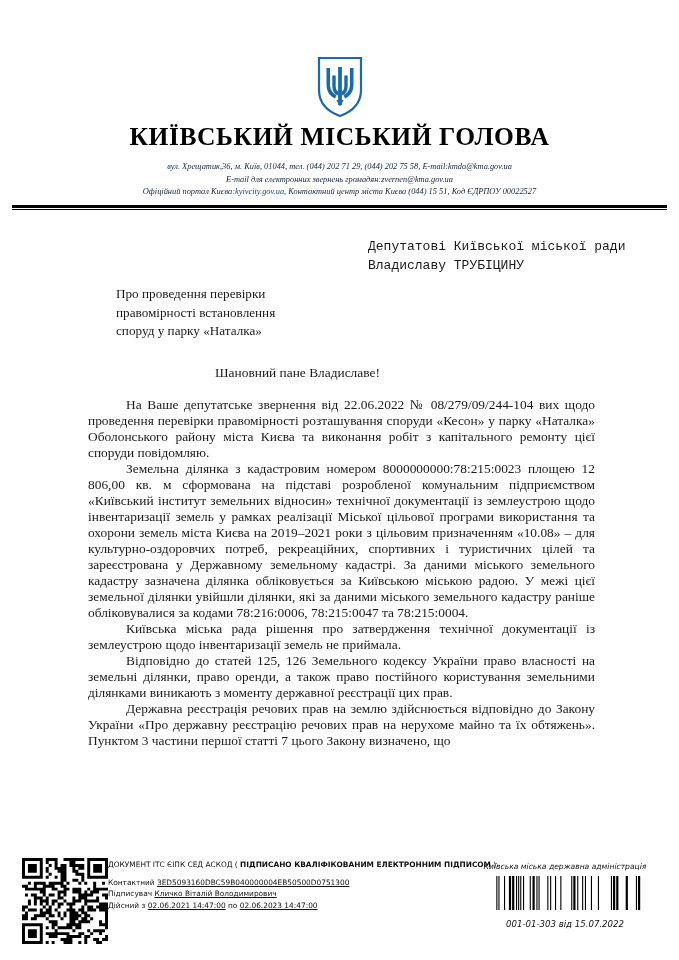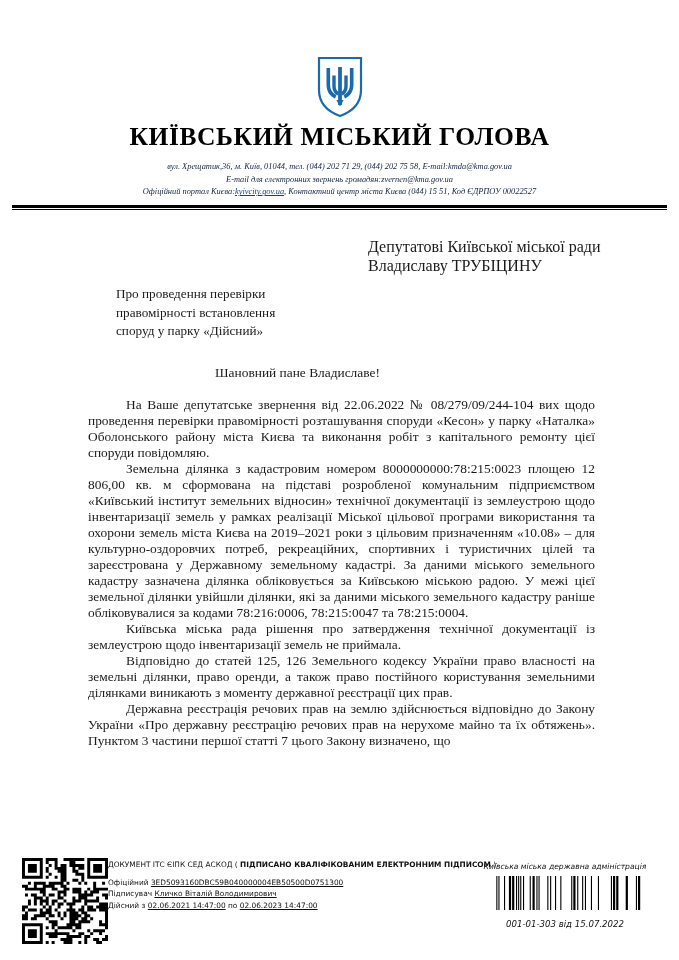--- a/index.html
+++ b/index.html
@@ -52,43 +52,43 @@
   .contacts {
     font-family: "Liberation Serif", serif;
     font-style: italic;
     font-size: 8.4px;
     line-height: 12.6px;
     color: #12233f;
   }
   .contacts a,
   .contacts .link {
     color: #1a3f86;
-    text-decoration: underline;
     margin-top: 27px;
   }
   .rule-wrap {
     margin-top: 6px;
     padding: 0 12px;
   }
   .rule-thick {
     height: 3px;
     background: #000;
   }
   .rule-thin {
     height: 1px;
     background: #000;
     margin-top: 1.5px;
   }
 
   
   .addressee {
     margin-top: 28px;
     padding-left: 368px;
-    font-size: 16px;
+    font-size: 13px;
     line-height: 18.5px;
+    font-family: Liberation Mono, monospace;
   }
   .subject {
     margin-top: 10px;
     padding-left: 116px;
     font-size: 13.2px;
     line-height: 18.5px;
     max-width: 290px;
   }
   .salutation {
     margin-top: 24px;
@@ -203,21 +203,21 @@
   </div>
 
   <div class="addressee">
     <div>Депутатові Київської міської ради</div>
     <div>Владиславу ТРУБІЦИНУ</div>
   </div>
 
   <div class="subject">
     <div>Про проведення перевірки</div>
     <div>правомірності встановлення</div>
-    <div>споруд у парку «Дійсний»</div>
+    <div>споруд у парку «Наталка»</div>
   </div>
 
   <div class="salutation">Шановний пане Владиславе!</div>
 
   <div class="body-text">
     <p>На Ваше депутатське звернення від 22.06.2022 № 08/279/09/244-104 вих щодо проведення перевірки правомірності розташування споруди «Кесон» у парку «Наталка» Оболонського району міста Києва та виконання робіт з капітального ремонту цієї споруди повідомляю.</p>
     <p>Земельна ділянка з кадастровим номером 8000000000:78:215:0023 площею 12 806,00 кв. м сформована на підставі розробленої комунальним підприємством «Київський інститут земельних відносин» технічної документації із землеустрою щодо інвентаризації земель у рамках реалізації Міської цільової програми використання та охорони земель міста Києва на 2019–2021 роки з цільовим призначенням «10.08» – для культурно-оздоровчих потреб, рекреаційних, спортивних і туристичних цілей та зареєстрована у Державному земельному кадастрі. За даними міського земельного кадастру зазначена ділянка обліковується за Київською міською радою. У межі цієї земельної ділянки увійшли ділянки, які за даними міського земельного кадастру раніше обліковувалися за кодами 78:216:0006, 78:215:0047 та 78:215:0004.</p>
     <p>Київська міська рада рішення про затвердження технічної документації із землеустрою щодо інвентаризації земель не приймала.</p>
     <p>Відповідно до статей 125, 126 Земельного кодексу України право власності на земельні ділянки, право оренди, а також право постійного користування земельними ділянками виникають з моменту державної реєстрації цих прав.</p>
     <p>Державна реєстрація речових прав на землю здійснюється відповідно до Закону України «Про державну реєстрацію речових прав на нерухоме майно та їх обтяжень». Пунктом 3 частини першої статті 7 цього Закону визначено, що</p>
@@ -228,21 +228,21 @@
     <div class="sig-block">
       <svg class="qr" viewBox="0 0 29 29" aria-hidden="true">
         <rect width="29" height="29" fill="#fff"></rect>
         <g fill="#000" id="qrcells">
             <path d="M0 0h1v1h-1zM1 0h1v1h-1zM2 0h1v1h-1zM3 0h1v1h-1zM4 0h1v1h-1zM5 0h1v1h-1zM6 0h1v1h-1zM8 0h1v1h-1zM9 0h1v1h-1zM10 0h1v1h-1zM11 0h1v1h-1zM14 0h1v1h-1zM15 0h1v1h-1zM16 0h1v1h-1zM17 0h1v1h-1zM18 0h1v1h-1zM19 0h1v1h-1zM20 0h1v1h-1zM22 0h1v1h-1zM23 0h1v1h-1zM24 0h1v1h-1zM25 0h1v1h-1zM26 0h1v1h-1zM27 0h1v1h-1zM28 0h1v1h-1zM0 1h1v1h-1zM6 1h1v1h-1zM8 1h1v1h-1zM11 1h1v1h-1zM16 1h1v1h-1zM17 1h1v1h-1zM22 1h1v1h-1zM28 1h1v1h-1zM0 2h1v1h-1zM2 2h1v1h-1zM3 2h1v1h-1zM4 2h1v1h-1zM6 2h1v1h-1zM9 2h1v1h-1zM11 2h1v1h-1zM13 2h1v1h-1zM14 2h1v1h-1zM16 2h1v1h-1zM17 2h1v1h-1zM18 2h1v1h-1zM19 2h1v1h-1zM20 2h1v1h-1zM22 2h1v1h-1zM24 2h1v1h-1zM25 2h1v1h-1zM26 2h1v1h-1zM28 2h1v1h-1zM0 3h1v1h-1zM2 3h1v1h-1zM3 3h1v1h-1zM4 3h1v1h-1zM6 3h1v1h-1zM8 3h1v1h-1zM11 3h1v1h-1zM12 3h1v1h-1zM13 3h1v1h-1zM14 3h1v1h-1zM17 3h1v1h-1zM19 3h1v1h-1zM20 3h1v1h-1zM22 3h1v1h-1zM24 3h1v1h-1zM25 3h1v1h-1zM26 3h1v1h-1zM28 3h1v1h-1zM0 4h1v1h-1zM2 4h1v1h-1zM3 4h1v1h-1zM4 4h1v1h-1zM6 4h1v1h-1zM8 4h1v1h-1zM12 4h1v1h-1zM13 4h1v1h-1zM14 4h1v1h-1zM17 4h1v1h-1zM18 4h1v1h-1zM22 4h1v1h-1zM24 4h1v1h-1zM25 4h1v1h-1zM26 4h1v1h-1zM28 4h1v1h-1zM0 5h1v1h-1zM6 5h1v1h-1zM9 5h1v1h-1zM13 5h1v1h-1zM14 5h1v1h-1zM18 5h1v1h-1zM19 5h1v1h-1zM20 5h1v1h-1zM22 5h1v1h-1zM28 5h1v1h-1zM0 6h1v1h-1zM1 6h1v1h-1zM2 6h1v1h-1zM3 6h1v1h-1zM4 6h1v1h-1zM5 6h1v1h-1zM6 6h1v1h-1zM8 6h1v1h-1zM11 6h1v1h-1zM13 6h1v1h-1zM14 6h1v1h-1zM20 6h1v1h-1zM22 6h1v1h-1zM23 6h1v1h-1zM24 6h1v1h-1zM25 6h1v1h-1zM26 6h1v1h-1zM27 6h1v1h-1zM28 6h1v1h-1zM13 7h1v1h-1zM14 7h1v1h-1zM17 7h1v1h-1zM18 7h1v1h-1zM20 7h1v1h-1zM2 8h1v1h-1zM4 8h1v1h-1zM5 8h1v1h-1zM6 8h1v1h-1zM7 8h1v1h-1zM9 8h1v1h-1zM10 8h1v1h-1zM11 8h1v1h-1zM12 8h1v1h-1zM13 8h1v1h-1zM15 8h1v1h-1zM19 8h1v1h-1zM21 8h1v1h-1zM24 8h1v1h-1zM27 8h1v1h-1zM0 9h1v1h-1zM1 9h1v1h-1zM4 9h1v1h-1zM7 9h1v1h-1zM8 9h1v1h-1zM9 9h1v1h-1zM10 9h1v1h-1zM13 9h1v1h-1zM14 9h1v1h-1zM24 9h1v1h-1zM1 10h1v1h-1zM2 10h1v1h-1zM3 10h1v1h-1zM4 10h1v1h-1zM5 10h1v1h-1zM6 10h1v1h-1zM7 10h1v1h-1zM10 10h1v1h-1zM11 10h1v1h-1zM14 10h1v1h-1zM15 10h1v1h-1zM17 10h1v1h-1zM18 10h1v1h-1zM19 10h1v1h-1zM22 10h1v1h-1zM24 10h1v1h-1zM25 10h1v1h-1zM26 10h1v1h-1zM27 10h1v1h-1zM28 10h1v1h-1zM6 11h1v1h-1zM7 11h1v1h-1zM12 11h1v1h-1zM13 11h1v1h-1zM14 11h1v1h-1zM17 11h1v1h-1zM18 11h1v1h-1zM19 11h1v1h-1zM21 11h1v1h-1zM23 11h1v1h-1zM24 11h1v1h-1zM25 11h1v1h-1zM1 12h1v1h-1zM3 12h1v1h-1zM4 12h1v1h-1zM7 12h1v1h-1zM9 12h1v1h-1zM10 12h1v1h-1zM12 12h1v1h-1zM14 12h1v1h-1zM19 12h1v1h-1zM20 12h1v1h-1zM21 12h1v1h-1zM22 12h1v1h-1zM23 12h1v1h-1zM27 12h1v1h-1zM28 12h1v1h-1zM4 13h1v1h-1zM5 13h1v1h-1zM6 13h1v1h-1zM8 13h1v1h-1zM12 13h1v1h-1zM13 13h1v1h-1zM17 13h1v1h-1zM19 13h1v1h-1zM20 13h1v1h-1zM21 13h1v1h-1zM25 13h1v1h-1zM28 13h1v1h-1zM2 14h1v1h-1zM4 14h1v1h-1zM6 14h1v1h-1zM7 14h1v1h-1zM8 14h1v1h-1zM10 14h1v1h-1zM11 14h1v1h-1zM14 14h1v1h-1zM17 14h1v1h-1zM18 14h1v1h-1zM19 14h1v1h-1zM21 14h1v1h-1zM22 14h1v1h-1zM23 14h1v1h-1zM24 14h1v1h-1zM25 14h1v1h-1zM2 15h1v1h-1zM4 15h1v1h-1zM6 15h1v1h-1zM8 15h1v1h-1zM10 15h1v1h-1zM12 15h1v1h-1zM13 15h1v1h-1zM15 15h1v1h-1zM16 15h1v1h-1zM17 15h1v1h-1zM21 15h1v1h-1zM26 15h1v1h-1zM27 15h1v1h-1zM28 15h1v1h-1zM0 16h1v1h-1zM1 16h1v1h-1zM7 16h1v1h-1zM9 16h1v1h-1zM12 16h1v1h-1zM16 16h1v1h-1zM20 16h1v1h-1zM22 16h1v1h-1zM23 16h1v1h-1zM25 16h1v1h-1zM26 16h1v1h-1zM27 16h1v1h-1zM28 16h1v1h-1zM0 17h1v1h-1zM2 17h1v1h-1zM3 17h1v1h-1zM4 17h1v1h-1zM6 17h1v1h-1zM8 17h1v1h-1zM9 17h1v1h-1zM11 17h1v1h-1zM15 17h1v1h-1zM16 17h1v1h-1zM17 17h1v1h-1zM19 17h1v1h-1zM20 17h1v1h-1zM22 17h1v1h-1zM23 17h1v1h-1zM24 17h1v1h-1zM26 17h1v1h-1zM27 17h1v1h-1zM28 17h1v1h-1zM1 18h1v1h-1zM6 18h1v1h-1zM7 18h1v1h-1zM8 18h1v1h-1zM9 18h1v1h-1zM12 18h1v1h-1zM14 18h1v1h-1zM16 18h1v1h-1zM17 18h1v1h-1zM18 18h1v1h-1zM20 18h1v1h-1zM21 18h1v1h-1zM28 18h1v1h-1zM0 19h1v1h-1zM1 19h1v1h-1zM4 19h1v1h-1zM5 19h1v1h-1zM6 19h1v1h-1zM7 19h1v1h-1zM9 19h1v1h-1zM10 19h1v1h-1zM12 19h1v1h-1zM14 19h1v1h-1zM16 19h1v1h-1zM17 19h1v1h-1zM18 19h1v1h-1zM19 19h1v1h-1zM21 19h1v1h-1zM22 19h1v1h-1zM28 19h1v1h-1zM0 20h1v1h-1zM1 20h1v1h-1zM3 20h1v1h-1zM4 20h1v1h-1zM8 20h1v1h-1zM13 20h1v1h-1zM16 20h1v1h-1zM17 20h1v1h-1zM18 20h1v1h-1zM20 20h1v1h-1zM21 20h1v1h-1zM23 20h1v1h-1zM28 20h1v1h-1zM9 21h1v1h-1zM10 21h1v1h-1zM11 21h1v1h-1zM16 21h1v1h-1zM17 21h1v1h-1zM19 21h1v1h-1zM20 21h1v1h-1zM21 21h1v1h-1zM22 21h1v1h-1zM26 21h1v1h-1zM28 21h1v1h-1zM0 22h1v1h-1zM1 22h1v1h-1zM2 22h1v1h-1zM3 22h1v1h-1zM4 22h1v1h-1zM5 22h1v1h-1zM6 22h1v1h-1zM10 22h1v1h-1zM11 22h1v1h-1zM15 22h1v1h-1zM16 22h1v1h-1zM17 22h1v1h-1zM18 22h1v1h-1zM19 22h1v1h-1zM26 22h1v1h-1zM27 22h1v1h-1zM28 22h1v1h-1zM0 23h1v1h-1zM6 23h1v1h-1zM8 23h1v1h-1zM10 23h1v1h-1zM12 23h1v1h-1zM13 23h1v1h-1zM14 23h1v1h-1zM15 23h1v1h-1zM16 23h1v1h-1zM18 23h1v1h-1zM19 23h1v1h-1zM28 23h1v1h-1zM0 24h1v1h-1zM2 24h1v1h-1zM3 24h1v1h-1zM4 24h1v1h-1zM6 24h1v1h-1zM11 24h1v1h-1zM17 24h1v1h-1zM22 24h1v1h-1zM24 24h1v1h-1zM25 24h1v1h-1zM26 24h1v1h-1zM27 24h1v1h-1zM0 25h1v1h-1zM2 25h1v1h-1zM3 25h1v1h-1zM4 25h1v1h-1zM6 25h1v1h-1zM8 25h1v1h-1zM9 25h1v1h-1zM10 25h1v1h-1zM11 25h1v1h-1zM12 25h1v1h-1zM13 25h1v1h-1zM14 25h1v1h-1zM15 25h1v1h-1zM19 25h1v1h-1zM20 25h1v1h-1zM23 25h1v1h-1zM26 25h1v1h-1zM0 26h1v1h-1zM2 26h1v1h-1zM3 26h1v1h-1zM4 26h1v1h-1zM6 26h1v1h-1zM9 26h1v1h-1zM10 26h1v1h-1zM11 26h1v1h-1zM15 26h1v1h-1zM16 26h1v1h-1zM17 26h1v1h-1zM18 26h1v1h-1zM19 26h1v1h-1zM21 26h1v1h-1zM22 26h1v1h-1zM28 26h1v1h-1zM0 27h1v1h-1zM6 27h1v1h-1zM13 27h1v1h-1zM14 27h1v1h-1zM15 27h1v1h-1zM16 27h1v1h-1zM21 27h1v1h-1zM24 27h1v1h-1zM25 27h1v1h-1zM27 27h1v1h-1zM28 27h1v1h-1zM0 28h1v1h-1zM1 28h1v1h-1zM2 28h1v1h-1zM3 28h1v1h-1zM4 28h1v1h-1zM5 28h1v1h-1zM6 28h1v1h-1zM8 28h1v1h-1zM10 28h1v1h-1zM14 28h1v1h-1zM15 28h1v1h-1zM16 28h1v1h-1zM19 28h1v1h-1zM21 28h1v1h-1zM25 28h1v1h-1zM26 28h1v1h-1z" fill="#000"></path>
           </g>
       </svg>
 
       <div class="sig-text">
         <div><span>ДОКУМЕНТ ІТС ЄІПК СЕД АСКОД  ( </span><span class="strong">ПІДПИСАНО КВАЛІФІКОВАНИМ ЕЛЕКТРОННИМ ПІДПИСОМ</span><span> )</span></div>
-        <div class="sig-row sig-gap"><span>Офіційний </span><span class="ul">3ED5093160DBC59B040000004EB50500D0751300</span></div>
+        <div class="sig-row sig-gap"><span>Контактний </span><span class="ul">3ED5093160DBC59B040000004EB50500D0751300</span></div>
         <div class="sig-row"><span>Підписувач </span><span class="ul">Кличко Віталій Володимирович</span></div>
         <div class="sig-row"><span>Дійсний з </span><span class="ul">02.06.2021 14:47:00</span><span> по </span><span class="ul">02.06.2023 14:47:00</span></div>
       </div>
     </div>
 
     <div class="stamp-block">
       <div class="stamp-title">Київська міська державна адміністрація</div>
       <svg class="barcode" viewBox="0 0 152 34" preserveAspectRatio="none" aria-hidden="true">
         <rect width="152" height="34" fill="#fff"></rect>
         <g fill="#000" id="barcells">

